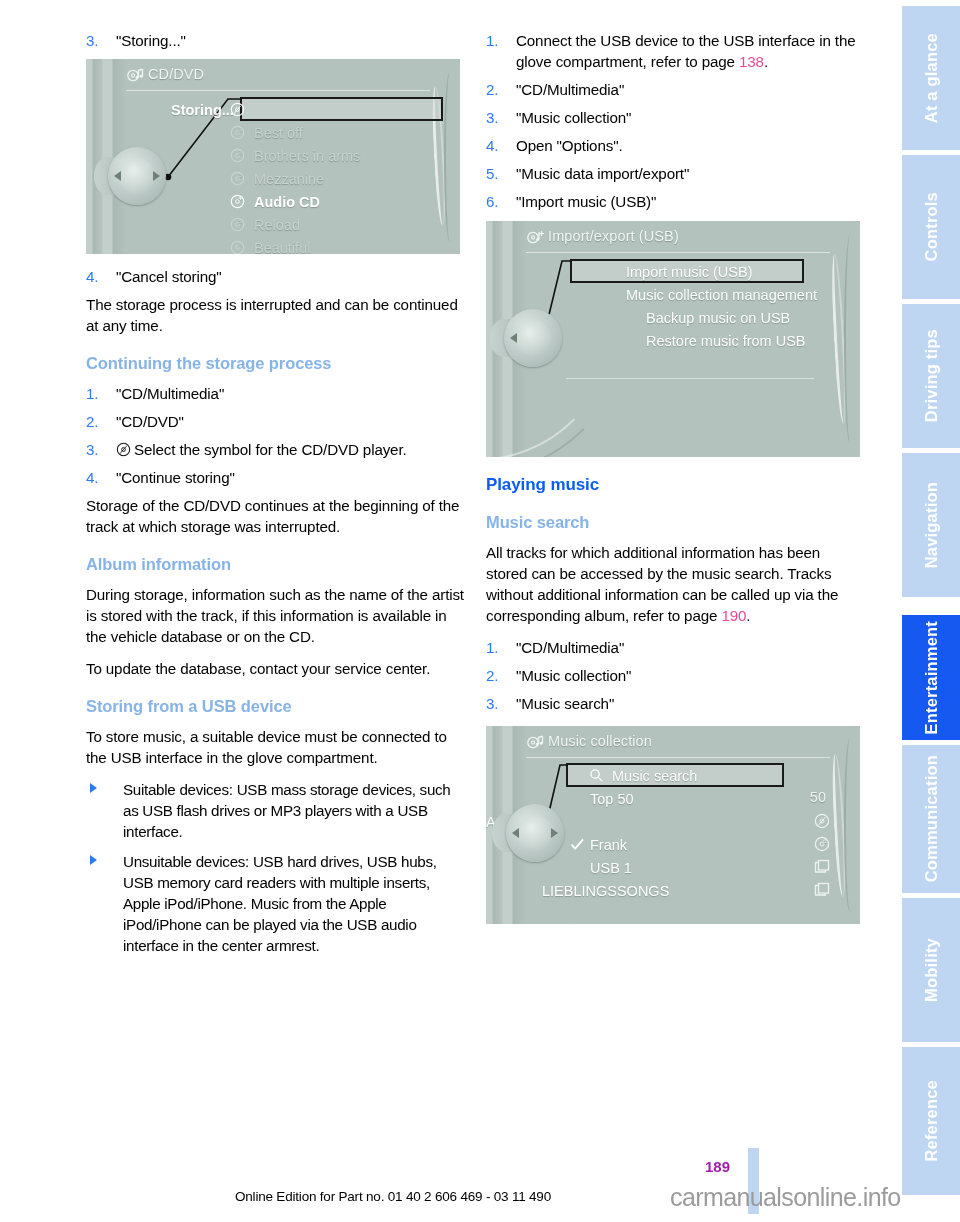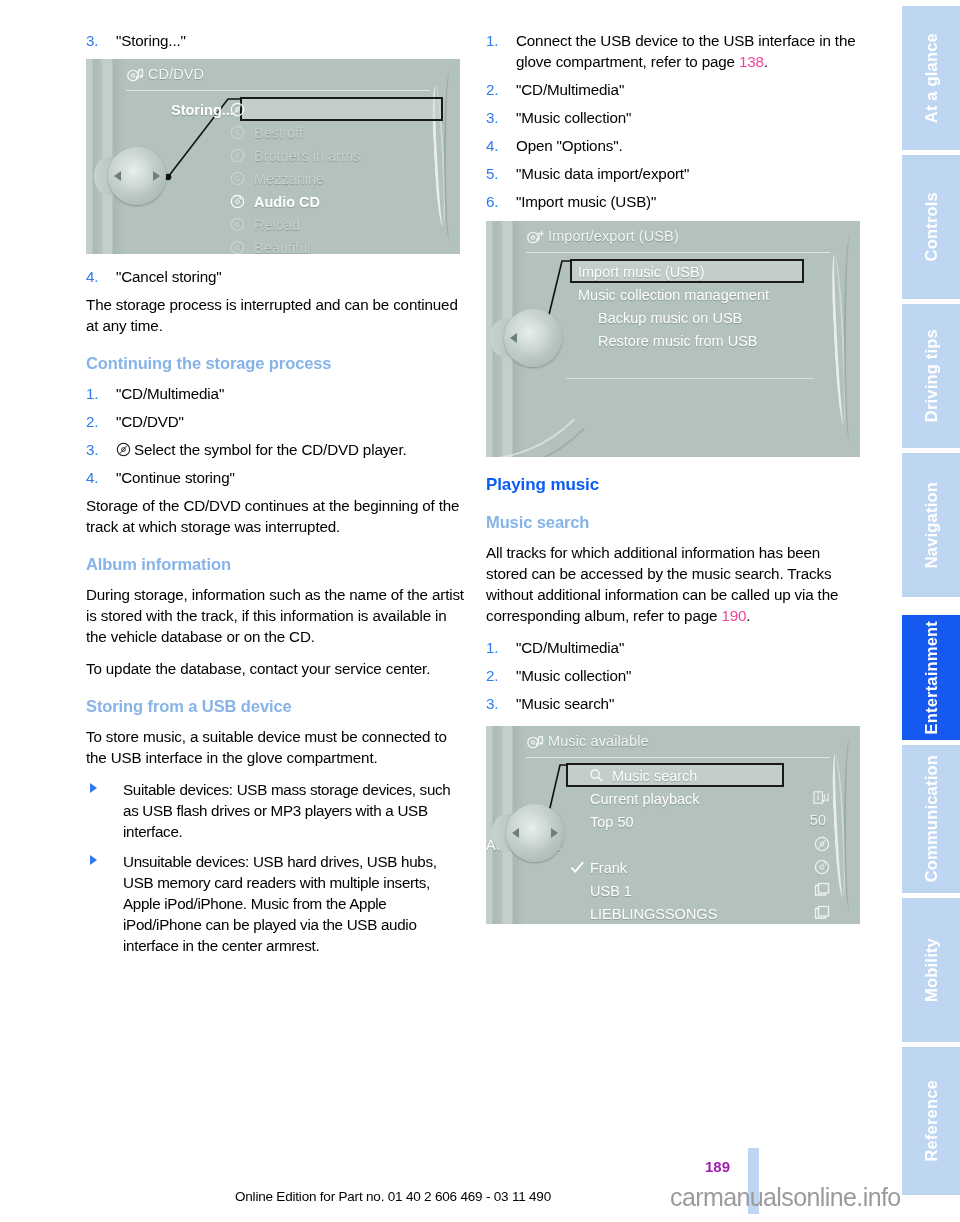--- a/index.html
+++ b/index.html
@@ -429,21 +429,21 @@
       </svg>
       <div class="idrive-title">Import/export (USB)</div>
       <div class="idrive-rule"></div>
 
       <div class="hl-box" style="left:84px; top:38px; width:234px; height:24px;"></div>
       <svg class="leader" style="left:46px; top:38px; width:60px; height:78px;" viewBox="0 0 60 78">
         <path d="M40 2 L30 2 L14 68" stroke="#111" stroke-width="1.6" fill="none"></path>
         <circle cx="14" cy="68" r="3.3" fill="#111"></circle>
       </svg>
 
-      <div class="menu" style="left:0; top:39px;">
+      <div class="menu" style="left:0; top:39px;padding-left:48px;">
         <div class="row" style="padding-left:92px;color:#ffffff;">
           <span>Import music (USB)</span>
         </div>
         <div class="row" style="padding-left:92px;color:#ffffff;">
           <span>Music collection management</span>
         </div>
         <div class="row" style="padding-left:112px;color:#ffffff;">
           <span>Backup music on USB</span>
         </div>
         <div class="row" style="padding-left:112px;color:#ffffff;">
@@ -488,47 +488,36 @@
       <div class="rarc2"></div>
 
       <svg class="title-icon" viewBox="0 0 18 16">
         <circle cx="6" cy="8.5" r="5.2" fill="none" stroke="#f0f5f4" stroke-width="1.3"></circle>
         <circle cx="6" cy="8.5" r="1.6" fill="none" stroke="#f0f5f4" stroke-width="1.1"></circle>
         <path d="M11.5 3.2 L11.5 10 M15.5 2.2 L15.5 9" stroke="#f0f5f4" stroke-width="1.3" fill="none"></path>
         <circle cx="10.2" cy="10.3" r="1.5" fill="#f0f5f4"></circle>
         <circle cx="14.2" cy="9.3" r="1.5" fill="#f0f5f4"></circle>
         <path d="M11.5 3.2 L15.5 2.2" stroke="#f0f5f4" stroke-width="1.6" fill="none"></path>
       </svg>
-      <div class="idrive-title">Music available</div>
+      <div class="idrive-title">Music collection</div>
       <div class="idrive-rule"></div>
 
       <div class="hl-box" style="left:80px; top:37px; width:218px; height:24px;"></div>
       <svg class="leader" style="left:46px; top:37px; width:60px; height:78px;" viewBox="0 0 60 78">
         <path d="M36 2 L28 2 L14 62" stroke="#111" stroke-width="1.6" fill="none"></path>
         <circle cx="14" cy="62" r="3.3" fill="#111"></circle>
       </svg>
 
       <div class="menu" style="left:0; top:38px;">
         <div class="row" style="padding-left:126px;color:#ffffff;">
           <svg style="position:absolute;left:103px;top:4px;width:15px;height:15px;" viewBox="0 0 16 16">
             <circle cx="6.5" cy="6.5" r="4.4" fill="none" stroke="#fff" stroke-width="1.3"></circle>
             <path d="M10 10 L14 14" stroke="#fff" stroke-width="1.5"></path>
           </svg>
           <span>Music search</span>
-        </div>
-        <div class="row" style="padding-left:104px;color:#ffffff;">
-          <span>Current playback</span>
-          <svg style="position:absolute;right:30px;top:3px;width:17px;height:16px;" viewBox="0 0 18 16">
-            <rect x="1" y="1.5" width="9" height="12" fill="none" stroke="#eef3f2" stroke-width="1.2"></rect>
-            <path d="M5.5 5 L5.5 10" stroke="#eef3f2" stroke-width="1.2"></path>
-            <circle cx="5.5" cy="3.3" r=".8" fill="#eef3f2"></circle>
-            <path d="M12 4 L12 11 M16 3 L16 10" stroke="#eef3f2" stroke-width="1.1"></path>
-            <circle cx="11" cy="11.3" r="1.3" fill="#eef3f2"></circle>
-            <circle cx="15" cy="10.3" r="1.3" fill="#eef3f2"></circle>
-          </svg>
         </div>
         <div class="row" style="padding-left:104px;color:#ffffff;">
           <span>Top 50</span>
           <span class="ricon" style="font-size:14.5px;">50</span>
         </div>
         <div class="row" style="color:#ffffff;">
           <span>Audio-CD 1</span>
           <svg style="position:absolute;right:30px;top:3px;width:16px;height:16px;" viewBox="0 0 16 16">
             <circle cx="8" cy="8" r="6.6" fill="none" stroke="#eef3f2" stroke-width="1.2"></circle>
             <circle cx="8" cy="8" r="2" fill="none" stroke="#eef3f2" stroke-width="1"></circle>
@@ -546,21 +535,21 @@
             <text x="9" y="6.5" font-size="6" fill="#eef3f2" font-family="sans-serif">6</text>
           </svg>
         </div>
         <div class="row" style="padding-left:104px;color:#ffffff;">
           <span>USB 1</span>
           <svg style="position:absolute;right:30px;top:3px;width:16px;height:15px;" viewBox="0 0 16 15">
             <rect x="4.5" y="1.5" width="10" height="9.5" fill="none" stroke="#eef3f2" stroke-width="1.3"></rect>
             <path d="M4.5 3.5 L1.5 3.5 L1.5 13 L11.5 13 L11.5 11" fill="none" stroke="#eef3f2" stroke-width="1.3"></path>
           </svg>
         </div>
-        <div class="row" style="padding-left:104px;color:#ffffff;">
+        <div class="row" style="padding-left:56px;color:#ffffff;">
           <span>LIEBLINGSSONGS</span>
           <svg style="position:absolute;right:30px;top:3px;width:16px;height:15px;" viewBox="0 0 16 15">
             <rect x="4.5" y="1.5" width="10" height="9.5" fill="none" stroke="#eef3f2" stroke-width="1.3"></rect>
             <path d="M4.5 3.5 L1.5 3.5 L1.5 13 L11.5 13 L11.5 11" fill="none" stroke="#eef3f2" stroke-width="1.3"></path>
           </svg>
         </div>
       </div>
 
       <div class="knob" style="left:20px; top:78px; width:58px; height:58px;">
         <div class="outerlip"></div>

